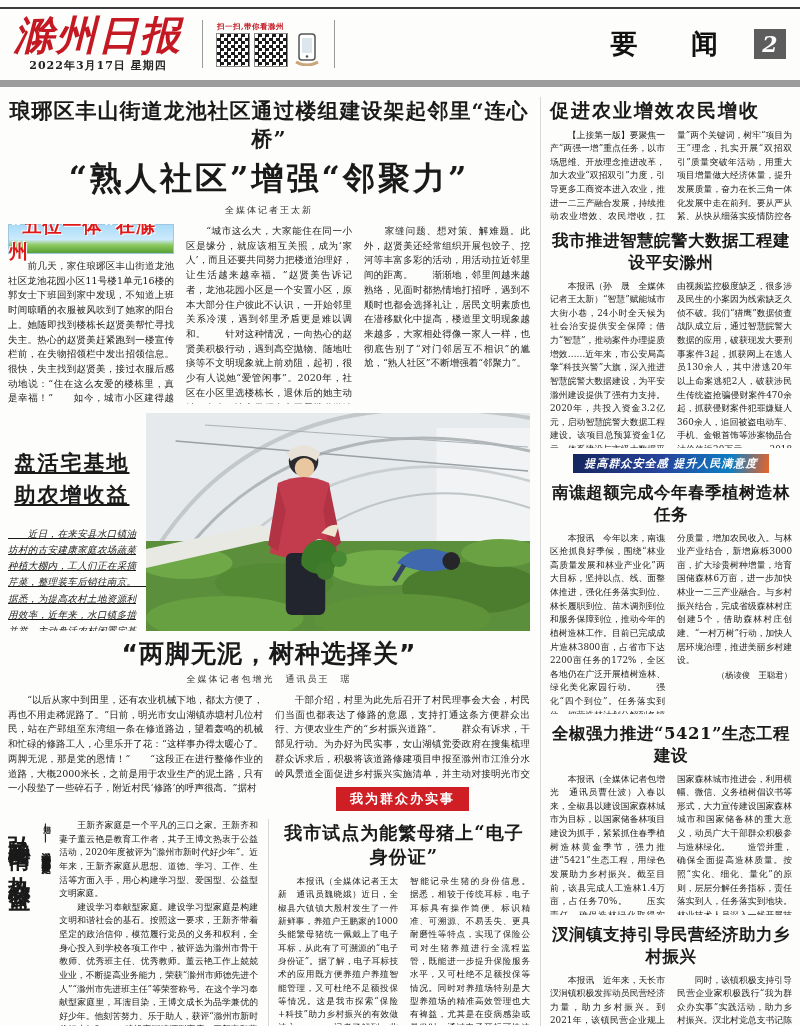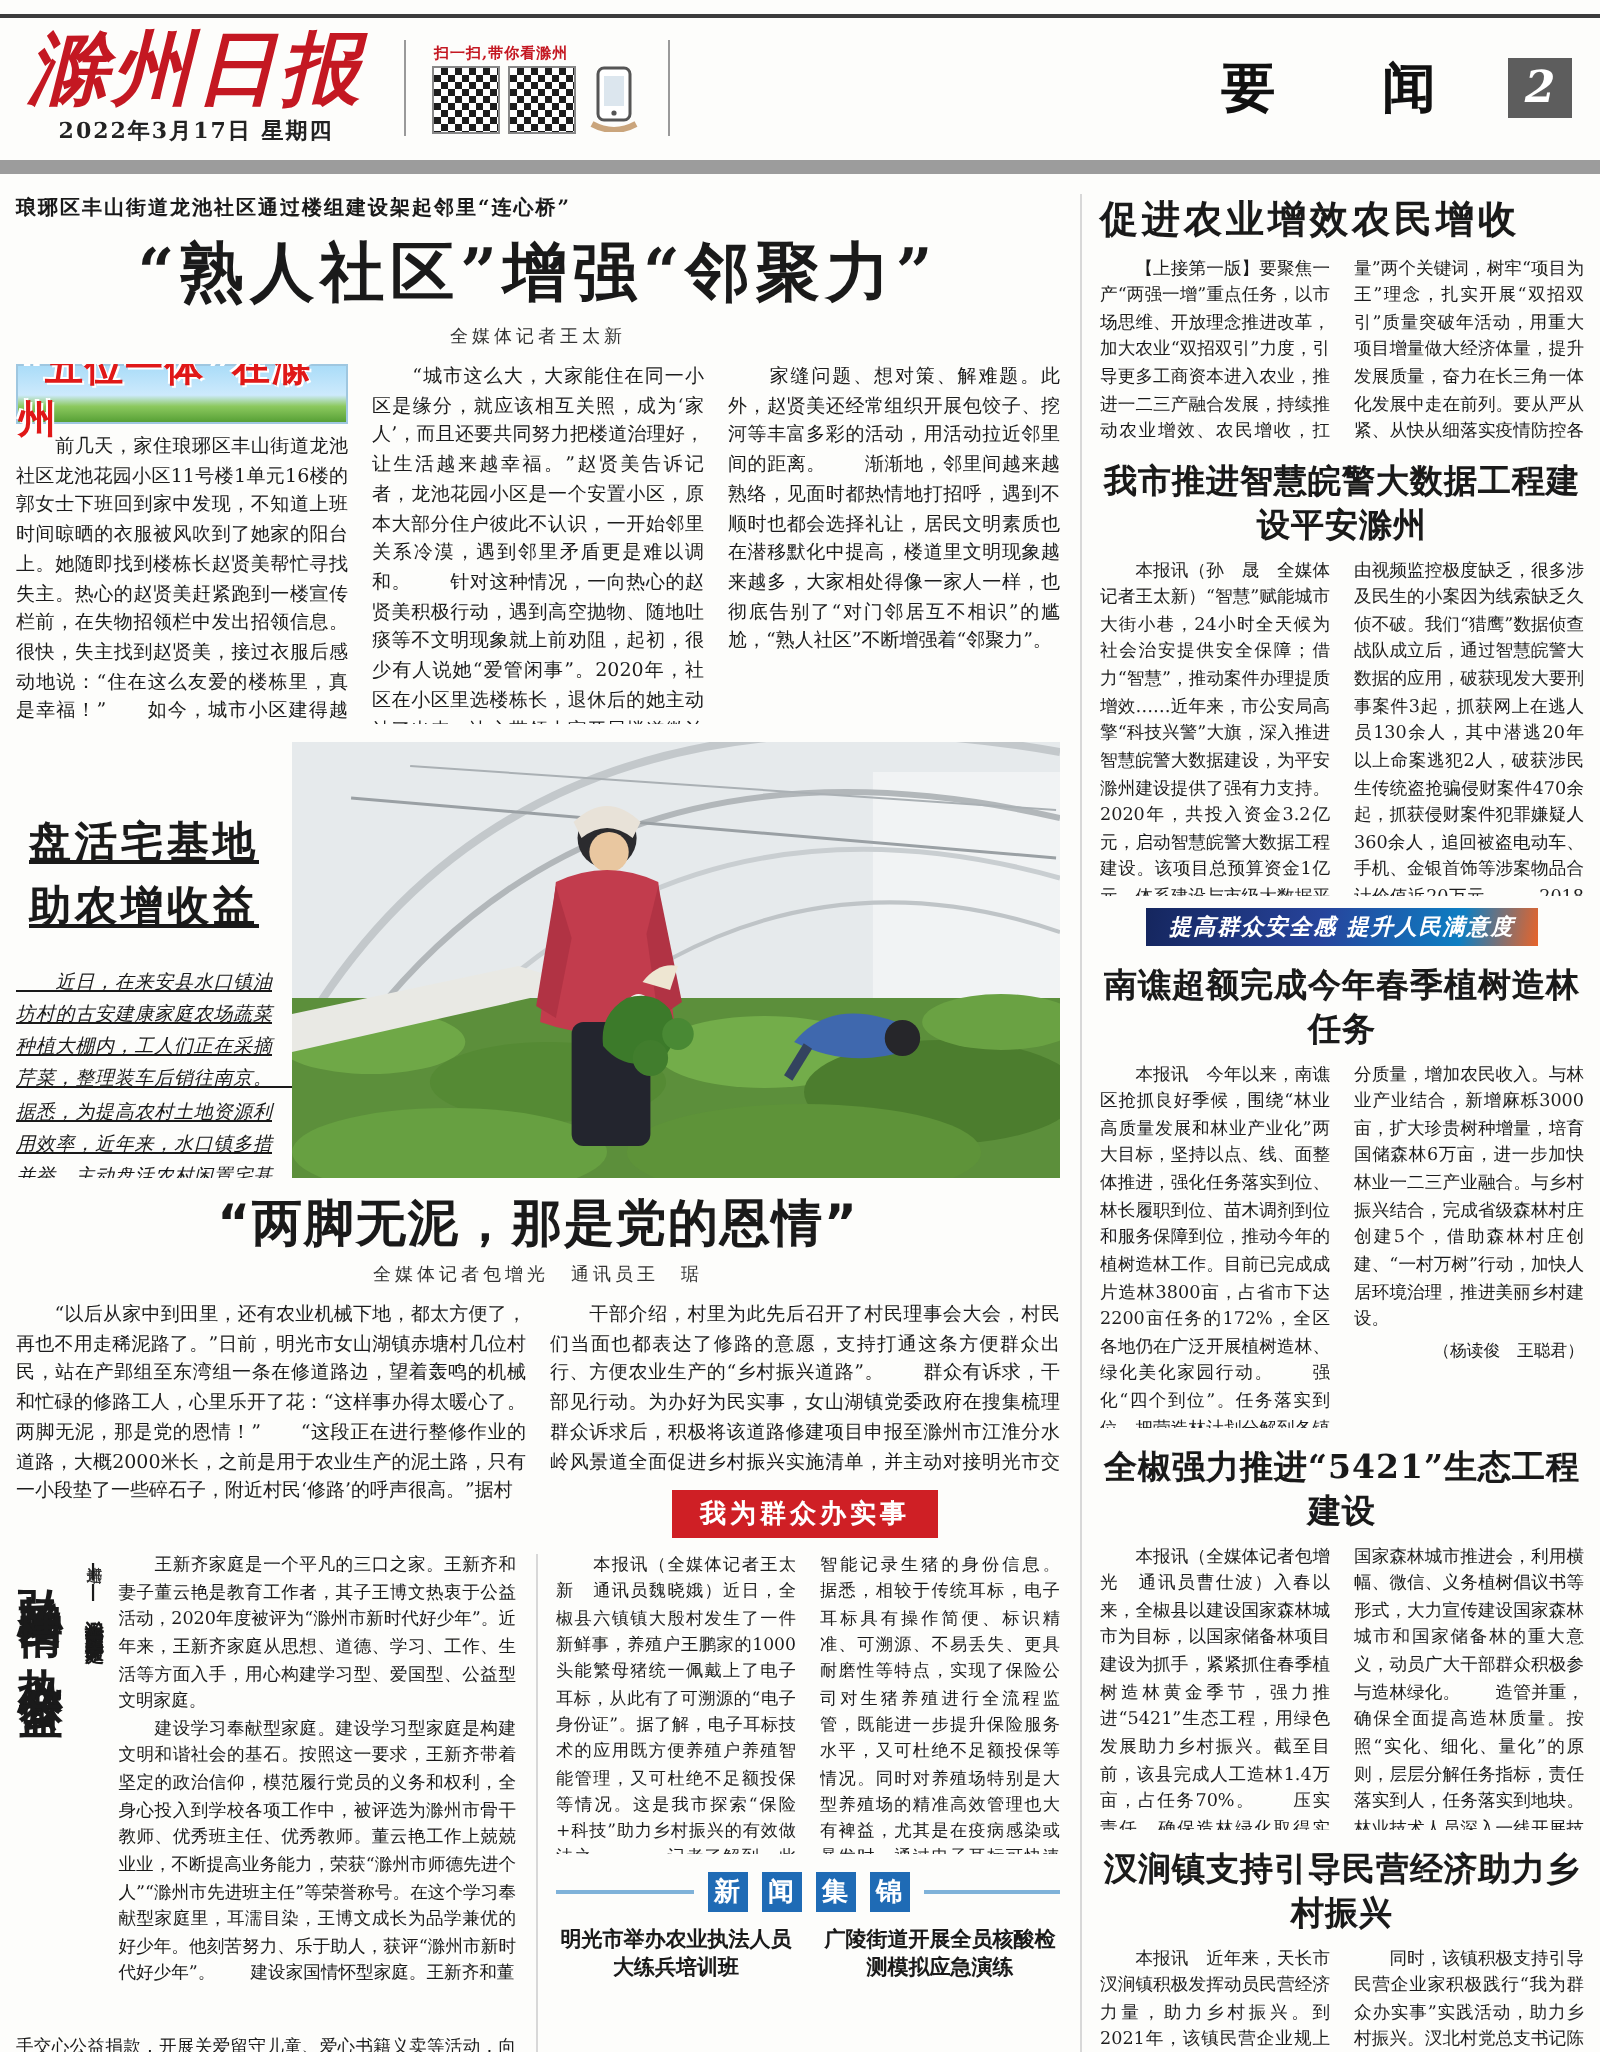--- a/index.html
+++ b/index.html
@@ -21,21 +21,21 @@
   .qr { width:32px; height:32px; background:repeating-conic-gradient(#1c1c1c 0% 25%, #ffffff 0% 50%); background-size:7px 7px; outline:1px solid #888; }
   .section-block { margin-left:auto; display:flex; align-items:center; gap:14px; padding-right:4px; }
   .section-title { font-size:27px; font-weight:bold; letter-spacing:22px; color:#111; }
   .page-box { width:32px; height:30px; background:#5d5d5d; color:#fff; display:flex; align-items:center; justify-content:center; font-size:22px; font-style:italic; font-weight:bold; }
   .thick-bar { height:7px; background:#9c9c9c; margin-top:4px; }
 
   .content { display:flex; gap:10px; padding:10px 8px 0 8px; }
   .main-left { width:522px; flex:none; }
   .main-right { flex:1; border-left:1px solid #d8d8d8; padding-left:9px; }
 
-  .kicker { text-align:left; font-size:10px; font-weight:bold; letter-spacing:1px; }
+  .kicker { text-align:center; font-size:21px; font-weight:bold; letter-spacing:1px; }
   .headline-xl { text-align:center; font-size:32px; font-weight:bold; letter-spacing:3px; margin:4px 0 2px; }
   .byline-c { text-align:center; font-size:9px; color:#333; margin:3px 0 7px; letter-spacing:2px; }
   .cols3 { display:flex; gap:12px; height:180px; overflow:hidden; }
   .bodytext { font-size:9.5px; line-height:1.55; text-align:justify; color:#1c1c1c; }
   .col3 { flex:1; overflow:hidden; }
   .promo-banner { height:30px; margin-bottom:5px; border:1px solid #9fc7e0;
     background:linear-gradient(#aadcf8 0%,#cdeafc 52%,#8cc95e 72%,#57a036 100%);
     display:flex; align-items:center; justify-content:center;
     color:#e01818; font-weight:bold; font-size:19px; letter-spacing:1px;
     text-shadow:1px 1px 0 #fff,-1px -1px 0 #fff; font-family:"DejaVu Sans","Liberation Sans",sans-serif; }
@@ -174,21 +174,21 @@
           <circle cx="176" cy="132" r="6" fill="#f2f2ef"></circle>
           <rect x="142" y="140" width="40" height="62" rx="6" fill="#23252e"></rect>
           <path d="M170 128 q14 -4 22 6 q6 16 -4 24 q-18 8 -30 -6 q-2 -16 12 -24 Z" fill="#3c7a2a"></path>
           <circle cx="196" cy="146" r="8" fill="#498934"></circle>
           <circle cx="182" cy="158" r="9" fill="#417d2d"></circle>
           <path d="M178 120 q8 -10 18 -8 l-4 12 Z" fill="#eee6d2"></path>
         </svg>
       </div>
 
       <div>
-        <div class="headline-lg">“两脚无泥，那是党的恩情”</div>
+        <div class="headline-lg">“两脚无泥，树种选择关”</div>
         <div class="byline-c">全媒体记者包增光　通讯员王　琚</div>
         <div class="cols2 road-cols">
           <div class="col2 bodytext">　　“以后从家中到田里，还有农业机械下地，都太方便了，再也不用走稀泥路了。”日前，明光市女山湖镇赤塘村几位村民，站在产郢组至东湾组一条在修道路边，望着轰鸣的机械和忙碌的修路工人，心里乐开了花：“这样事办得太暖心了。两脚无泥，那是党的恩情！”　　“这段正在进行整修作业的道路，大概2000米长，之前是用于农业生产的泥土路，只有一小段垫了一些碎石子，附近村民‘修路’的呼声很高。”据村</div>
           <div class="col2">
             <div class="bodytext" style="overflow:hidden;">　　干部介绍，村里为此先后召开了村民理事会大会，村民们当面也都表达了修路的意愿，支持打通这条方便群众出行、方便农业生产的“乡村振兴道路”。　　群众有诉求，干部见行动。为办好为民实事，女山湖镇党委政府在搜集梳理群众诉求后，积极将该道路修建项目申报至滁州市江淮分水岭风景道全面促进乡村振兴实施清单，并主动对接明光市交通运输局、乡村振兴局等相关部门。</div>
             <div class="badge-red">我为群众办实事</div>
           </div>
         </div>
       </div>
 
@@ -205,20 +205,21 @@
               <div>　　王新齐家庭是一个平凡的三口之家。王新齐和妻子董云艳是教育工作者，其子王博文热衷于公益活动，2020年度被评为“滁州市新时代好少年”。近年来，王新齐家庭从思想、道德、学习、工作、生活等方面入手，用心构建学习型、爱国型、公益型文明家庭。</div>
               <div>　　建设学习奉献型家庭。建设学习型家庭是构建文明和谐社会的基石。按照这一要求，王新齐带着坚定的政治信仰，模范履行党员的义务和权利，全身心投入到学校各项工作中，被评选为滁州市骨干教师、优秀班主任、优秀教师。董云艳工作上兢兢业业，不断提高业务能力，荣获“滁州市师德先进个人”“滁州市先进班主任”等荣誉称号。在这个学习奉献型家庭里，耳濡目染，王博文成长为品学兼优的好少年。他刻苦努力、乐于助人，获评“滁州市新时代好少年”。　　建设家国情怀型家庭。王新齐和董</div>
             </div>
           </div>
           <div class="family-bottom">手交心公益捐款，开展关爱留守儿童、爱心书籍义卖等活动，向定远县红十字会捐款捐物。时刻关注环境保护，通过编写环保小报向群众宣传环保理念。王博文的环保画荣获滁州市科技创新大赛一等奖，被评选为定远县优秀“环保小卫士”。</div>
 
         </div>
 
         <div class="pigs">
           <div>
+            <div class="headline-md">我市试点为能繁母猪上“电子身份证”</div>
             <div class="cols2 pig-cols">
               <div class="col2 bodytext" style="font-size:8.6px;">　　本报讯（全媒体记者王太新　通讯员魏晓娥）近日，全椒县六镇镇大殷村发生了一件新鲜事，养殖户王鹏家的1000头能繁母猪统一佩戴上了电子耳标，从此有了可溯源的“电子身份证”。据了解，电子耳标技术的应用既方便养殖户养殖智能管理，又可杜绝不足额投保等情况。这是我市探索“保险+科技”助力乡村振兴的有效做法之一。　　记者了解到，此次试点开展为能繁母猪上“电子身份证”的是国元农保全椒支公司。该公司有关负责人介绍，电子耳标内藏芯片，挂在猪耳上后，使用手持管理终端扫描，录入耳标信息，便可精准核定养殖户的养殖数量、存栏地点、投保时间等数据，</div>
               <div class="col2 bodytext" style="font-size:8.6px;">智能记录生猪的身份信息。　　据悉，相较于传统耳标，电子耳标具有操作简便、标识精准、可溯源、不易丢失、更具耐磨性等特点，实现了保险公司对生猪养殖进行全流程监管，既能进一步提升保险服务水平，又可杜绝不足额投保等情况。同时对养殖场特别是大型养殖场的精准高效管理也大有裨益，尤其是在疫病感染或暴发时，通过电子耳标可快速识别感染源，因此可以相应地隔离、治疗、剔除个别动物或成群动物。　　近年来，国元保险在养殖业保险中先后运用了快速理赔APP、AI识别、农户自助理赔等科技手段，有效提高了工作效率，增强了承保户的满意度。</div>
             </div>
           </div>
 
           <div class="roundup">
             <div class="roundup-head">
               <div class="roundup-line"></div>
               <div class="roundup-box">新</div>

